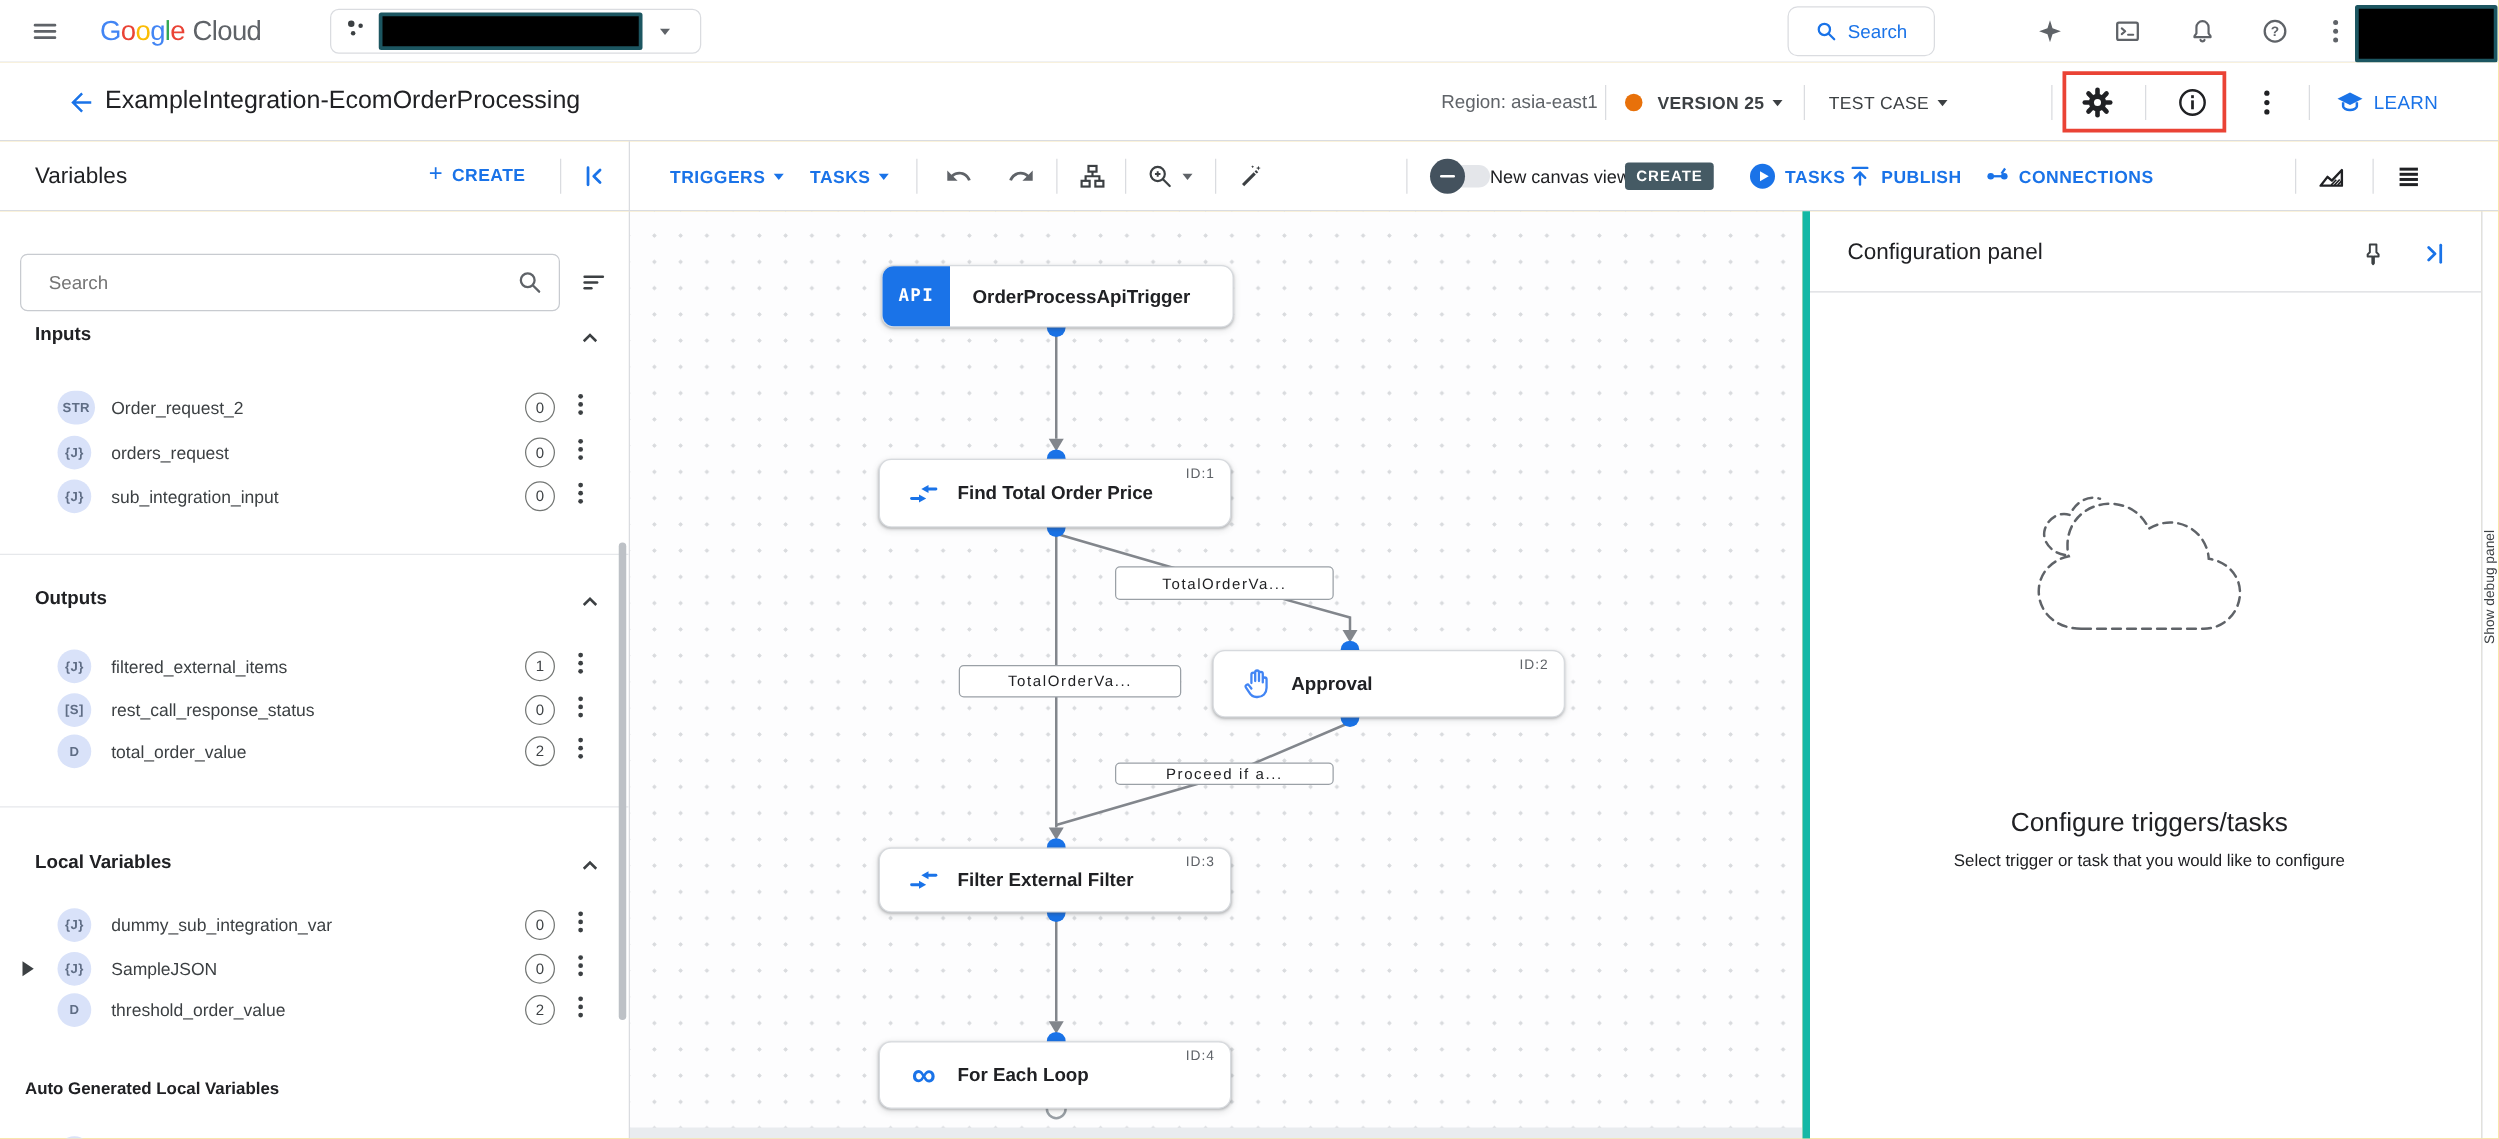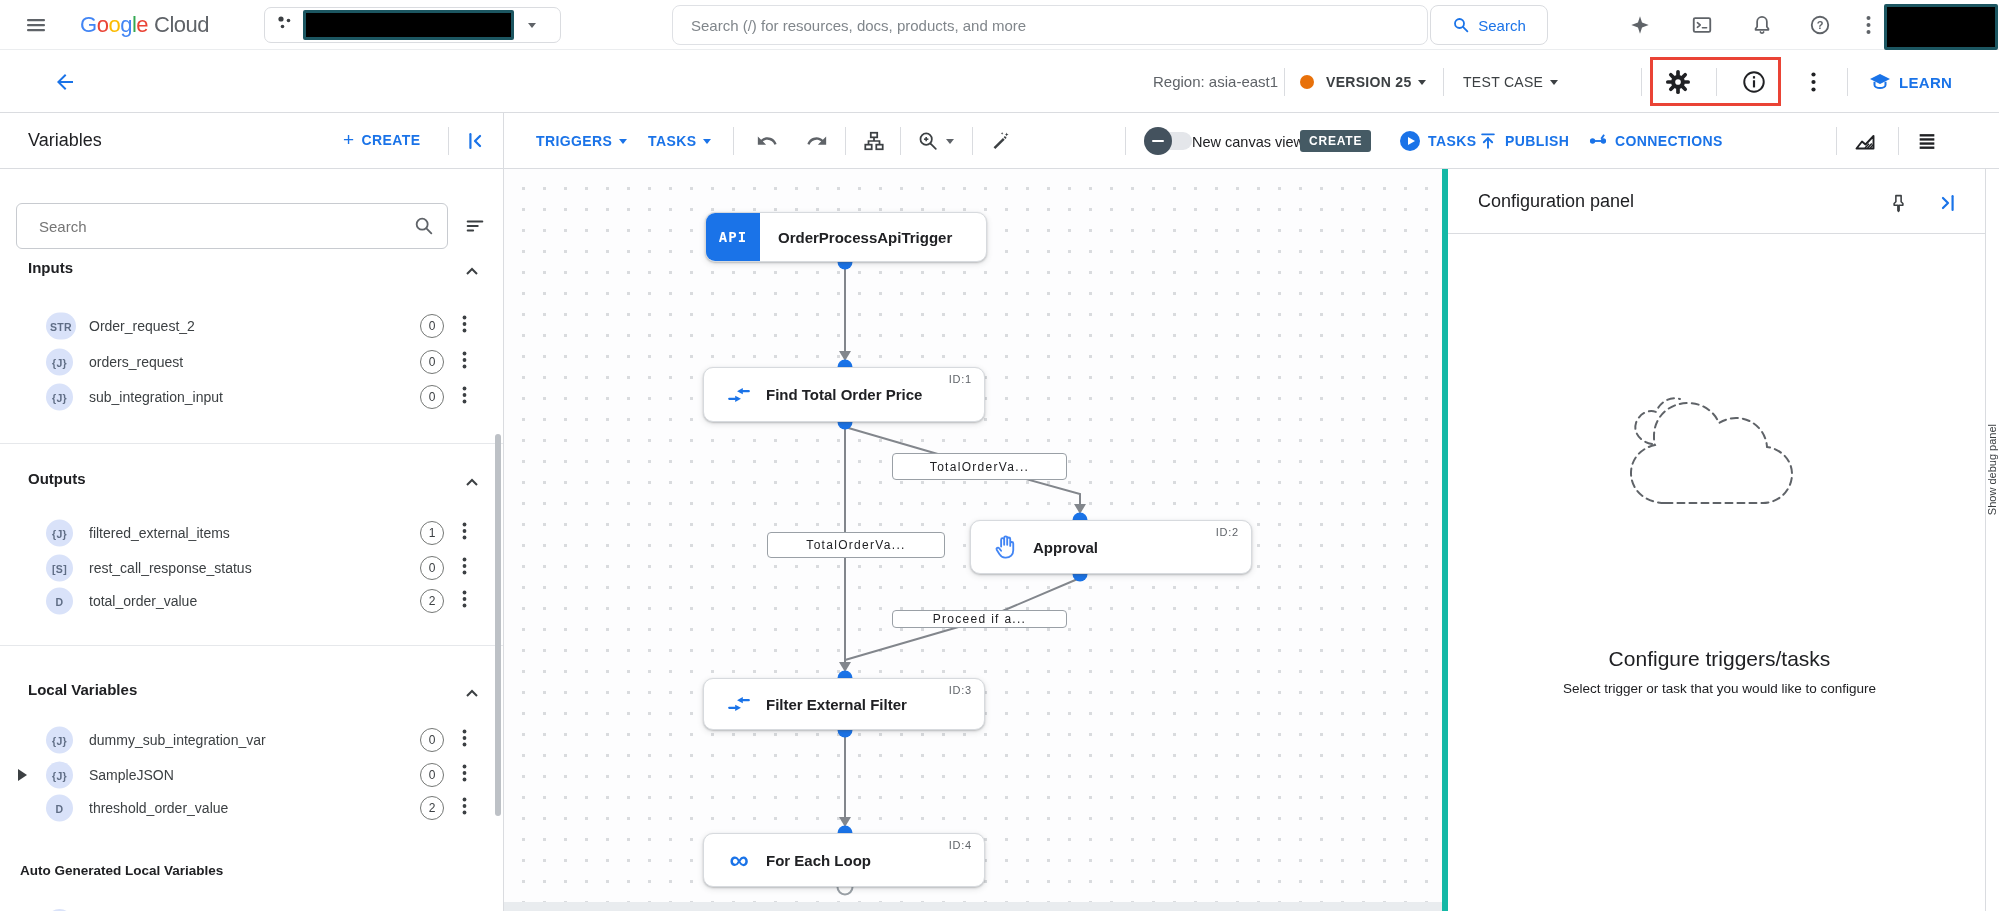--- a/index.html
+++ b/index.html
@@ -72,23 +72,20 @@
             <g fill="#3c4043">
               <circle cx="4" cy="4" r="2.6"></circle>
               <circle cx="11.5" cy="5.5" r="1.8"></circle>
               <circle cx="5.5" cy="11.5" r="1.8"></circle>
             </g>
           </svg>
       </span>
       <span class="redact" style="width:205px;height:24px"></span>
       <span class="caret" style="color:#5f6368;margin-left:14px"></span>
     </div>
-    <div class="ab" style="left:672px;top:5px;width:756px">
-      <input class="srch" placeholder="Search (/) for resources, docs, products, and more" style="">
-    </div>
     <div class="ab srchbtn" style="left:1430px;top:5px;width:118px">
       <span style="display:flex">
         <svg width="18" height="18" viewBox="0 0 24 24">
             <circle cx="10" cy="10" r="6" fill="none" stroke="#1a73e8" stroke-width="2.4"></circle>
             <line x1="14.6" y1="14.6" x2="20.5" y2="20.5" stroke="#1a73e8" stroke-width="2.4" stroke-linecap="round"></line>
           </svg>
       </span>
       <span class="blue" style="font-size:15px;font-weight:500">Search</span>
     </div>
     <div class="ab icnbtn" style="left:1628px;top:13px;width:24px;height:24px">
@@ -126,20 +123,21 @@
     </div>
     <div class="ab redact" style="left:1884px;top:4px;width:108px;height:40px"></div>
   </div>
 
   <div class="ab" style="left:0;top:50px;width:1999px;height:63px;background:#fff;border-bottom:1px solid #dadce0;box-sizing:border-box">
     <div class="ab icnbtn" style="left:52px;top:19px;width:26px;height:26px">
       <svg width="24" height="24" viewBox="0 0 24 24">
           <path d="M20 11H7.8l5.6-5.6L12 4l-8 8 8 8 1.4-1.4L7.8 13H20z" fill="#1a73e8"></path>
         </svg>
     </div>
+    <div class="ab" style="left:84px;top:19px;font-size:20px;color:#202124">ExampleIntegration-EcomOrderProcessing</div>
 
     <div class="ab gray" style="left:1153px;top:23px;font-size:15px">Region: asia-east1</div>
     <div class="vline" style="left:1284px;top:18px;height:28px"></div>
     <div class="ab" style="left:1300px;top:25px;width:14px;height:14px;border-radius:50%;background:#e8710a"></div>
     <div class="ab flex" style="left:1326px;top:23px;height:18px">
       <span style="font-size:14px;font-weight:700;color:#3c4043;letter-spacing:.3px">VERSION 25</span>
       <span class="caret" style="color:#3c4043"></span>
     </div>
     <div class="vline" style="left:1443px;top:18px;height:28px"></div>
     <div class="ab flex" style="left:1463px;top:23px;height:18px">
@@ -185,21 +183,21 @@
         </svg>
     </div>
     <div class="vline" style="left:1847px;top:18px;height:28px"></div>
     <div class="ab flex" style="left:1868px;top:19px;height:26px">
       <span style="display:flex;margin-right:7px">
         <svg width="24" height="24" viewBox="0 0 24 24">
             <path d="M12 4 L22 9 L12 14 L2 9 Z" fill="#1a73e8"></path>
             <path d="M6.5 11.8 V15 c0 1.7 2.5 3 5.5 3 s5.5-1.3 5.5-3 v-3.2" fill="none" stroke="#1a73e8" stroke-width="2"></path>
           </svg>
       </span>
-      <span class="blue" style="font-size:15px;font-weight:700;letter-spacing:.3px">LEARN</span>
+      <span class="blue" style="font-size:15px;font-weight:400;letter-spacing:.3px">LEARN</span>
     </div>
   </div>
 
   <div class="ab" style="left:0;top:113px;width:1999px;height:56px;background:#fff;border-bottom:1px solid #dadce0;box-sizing:border-box">
 
     <div class="ab" style="left:0;top:0;width:504px;height:55px;border-right:1px solid #dadce0;box-sizing:border-box">
       <div class="ab" style="left:28px;top:17px;font-size:18px;color:#202124">Variables</div>
       <div class="ab tbtn" style="left:343px;top:19px">
         <span style="font-size:19px;font-weight:400;margin-right:7px;line-height:14px">+</span>
         <span>CREATE</span>

